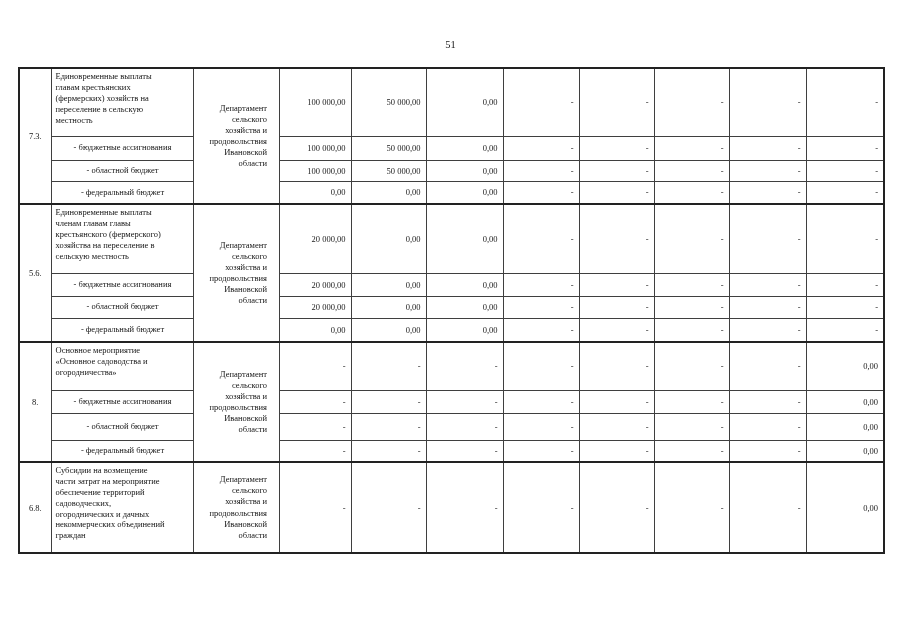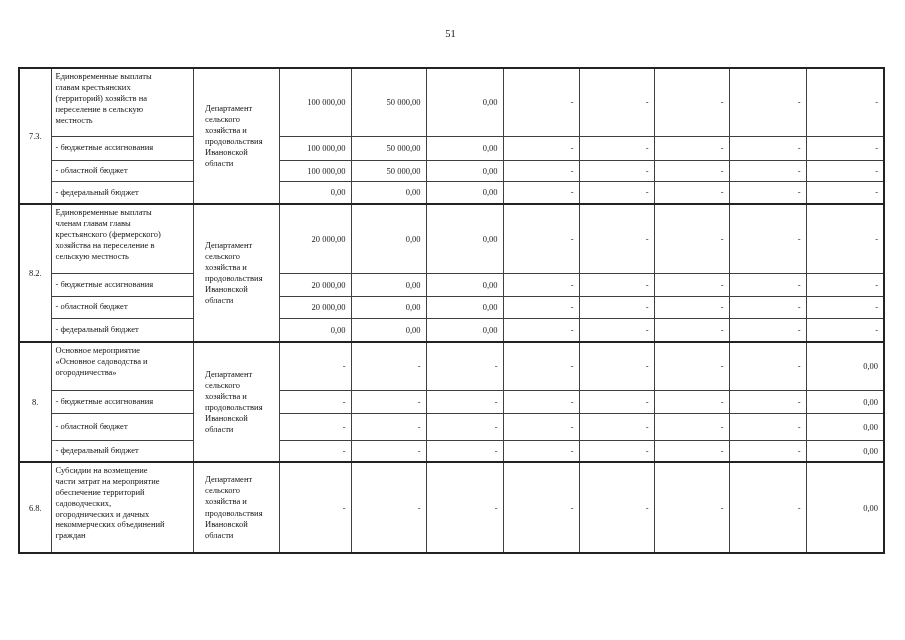--- a/index.html
+++ b/index.html
@@ -5,42 +5,42 @@
   * { margin:0; padding:0; box-sizing:border-box; }
   html,body { width:905px; height:640px; }
   body {
     background:#ffffff;
     font-family:"Liberation Serif","DejaVu Serif",serif;
     color:#141414;
     position:relative;
     overflow:hidden;
   }
   .page-number {
-    position:absolute; top:28px; left:18px; width:865px;
+    position:absolute; top:39px; left:18px; width:865px;
     text-align:center; font-size:10.5px; color:#1a1a1a;
   }
   table.grid {
     position:absolute; left:18px; top:67px; width:865px;
     border-collapse:collapse; table-layout:fixed;
     border:2px solid #222;
   }
   table.grid td {
     border:1px solid #3f3f3f;
     font-size:8.5px;
     overflow:hidden;
     background:#fff;
   }
   tr.gt td { border-top:2px solid #222; }
   td.b6 { border-right:2px solid #222; }
   td.num { text-align:center; vertical-align:middle; font-size:9px; padding:1px;margin-top:43px; }
   td.desc { vertical-align:top; padding:2px 3px 2px 4px; }
   td.desc .dw { max-width:114px; line-height:1.28; }
-  td.sub { vertical-align:middle; padding:1px 3px 2px 4px; line-height:1.2; }
+  td.sub { vertical-align:middle; padding:1px 3px 2px 4px; line-height:1.2;text-align:center; }
   td.dept { text-align:center; vertical-align:middle; padding:1px; }
-  td.dept .dept-inner { max-width:62px; margin:0 auto; line-height:1.3; text-align:left; }
+  td.dept .dept-inner { max-width:62px; margin:0 auto; line-height:1.3; text-align:right; }
   td.val { text-align:right; vertical-align:middle; padding:1px 5px 1px 2px; color:#222; }
 </style>
 </head>
 <body>
 
 <div class="page-number">51</div>
 
 <table class="grid">
   <colgroup>
     <col style="width:32px">
@@ -53,21 +53,21 @@
       <col style="width:75px">
       <col style="width:75px">
     <col style="width:77px">
       <col style="width:78px">
   </colgroup>
   <tbody>
 
     <tr class="gt" style="height:68px">
       <td class="num" rowspan="4">7.3.</td>
       <td class="desc">
-          <div class="dw">Единовременные выплаты главам крестьянских (территорий) хозяйств на переселение в сельскую местность</div>
+          <div class="dw">Единовременные выплаты главам крестьянских (фермерских) хозяйств на переселение в сельскую местность</div>
         </td>
       <td class="dept" rowspan="4">
           <div class="dept-inner">Департамент сельского хозяйства и продовольствия Ивановской области</div>
         </td>
       <td class="val">100 000,00</td>
       <td class="val">50 000,00</td>
       <td class="val b6">0,00</td>
       <td class="val">-</td>
       <td class="val">-</td>
       <td class="val">-</td>
@@ -102,21 +102,21 @@
       <td class="val">0,00</td>
       <td class="val b6">0,00</td>
       <td class="val">-</td>
       <td class="val">-</td>
       <td class="val">-</td>
       <td class="val">-</td>
       <td class="val">-</td>
     </tr>
 
     <tr class="gt" style="height:69px">
-      <td class="num" rowspan="4">8.2.</td>
+      <td class="num" rowspan="4">5.6.</td>
       <td class="desc">
           <div class="dw">Единовременные выплаты членам главам главы крестьянского (фермерского) хозяйства на переселение в сельскую местность</div>
         </td>
       <td class="dept" rowspan="4">
           <div class="dept-inner">Департамент сельского хозяйства и продовольствия Ивановской области</div>
         </td>
       <td class="val">20 000,00</td>
       <td class="val">0,00</td>
       <td class="val b6">0,00</td>
       <td class="val">-</td>

